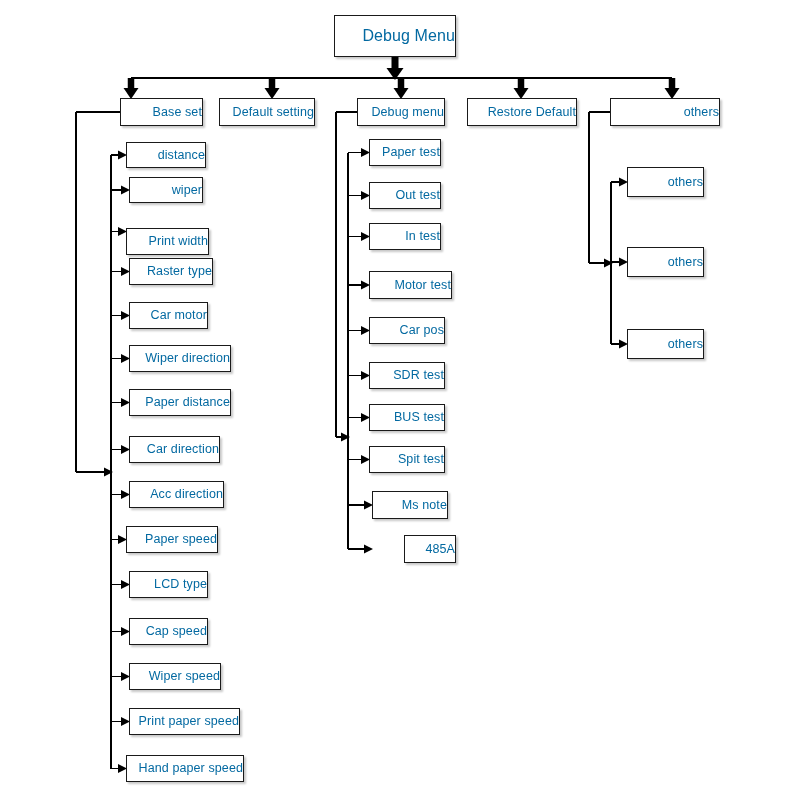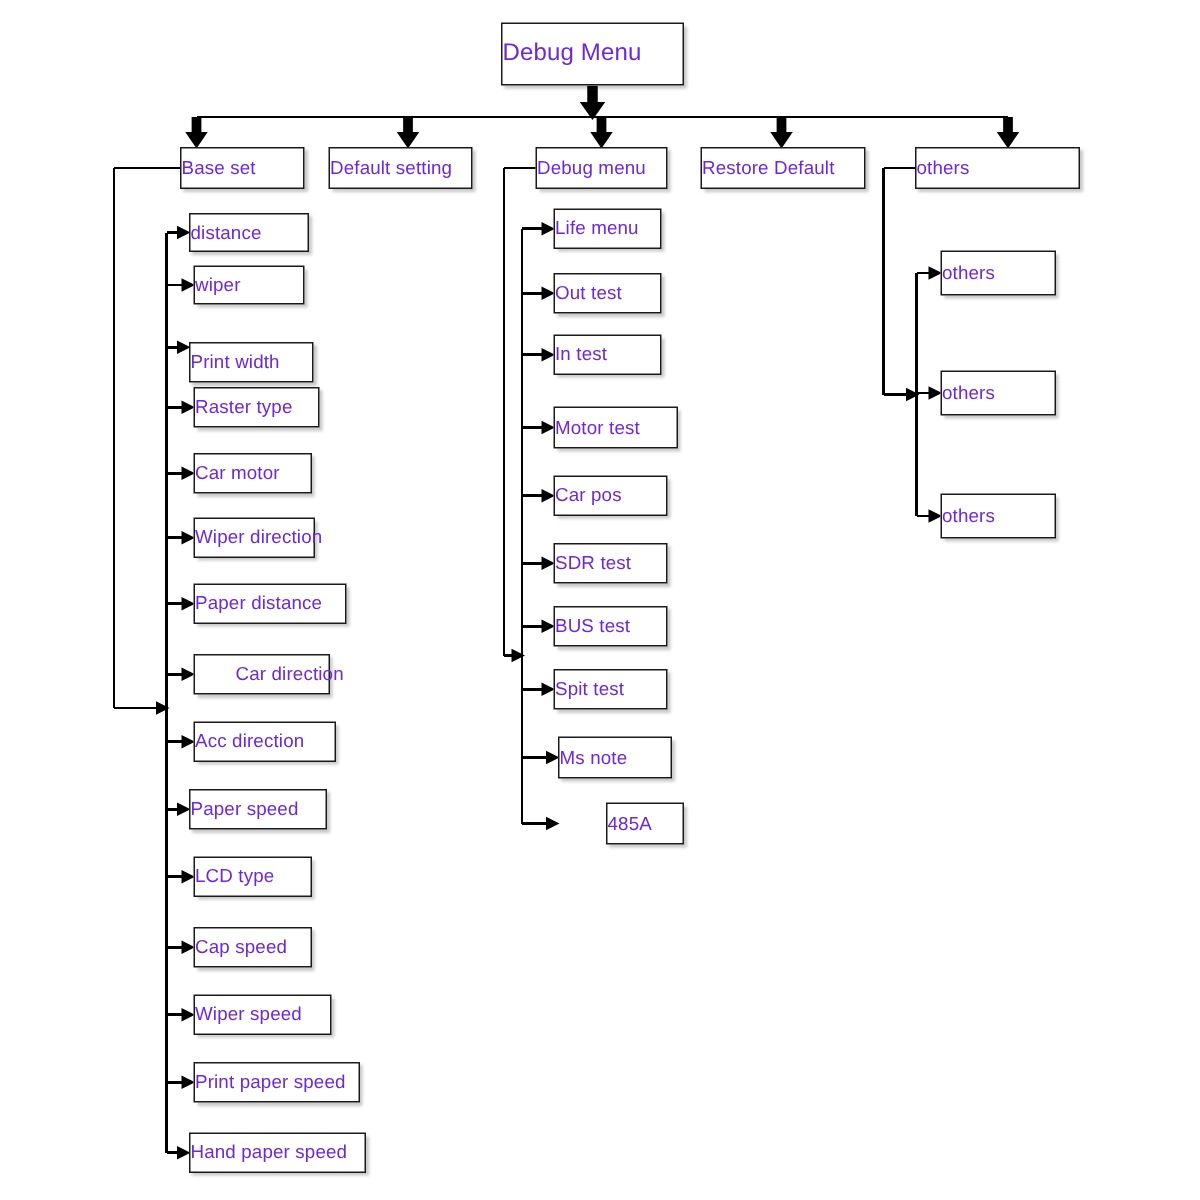--- a/index.html
+++ b/index.html
@@ -27,22 +27,22 @@
     pointer-events: none;
   }
   .node {
     position: absolute;
     box-sizing: border-box;
     background: #ffffff;
     border: 1.4px solid #1a1a1a;
     box-shadow: 2px 2px 2px rgba(0,0,0,0.22);
     display: flex;
     align-items: center;
-    justify-content: flex-start;
-    color: #6d28d9;
+    justify-content: flex-end;
+    color: #0369a1;
     font-size: 12.5px;
     line-height: 1;
     white-space: nowrap;
     letter-spacing: 0.1px;
   }
   .node.root {
     font-size: 16px;
     border-width: 1.4px;
   }
   .node.lvl2 {
@@ -166,21 +166,21 @@
       </div>
       <div class="node child" style="left: 126px; top: 218px; width: 83px; height: 27px; margin-top: 10px;">
         <span>Print width</span>
       </div>
       <div class="node child" style="left: 129px; top: 258px; width: 84px; height: 27px;">
         <span>Raster type</span>
       </div>
       <div class="node child" style="left: 129px; top: 302px; width: 79px; height: 27px;">
         <span>Car motor</span>
       </div>
-      <div class="node child" style="left: 129px; top: 345px; width: 81px; height: 27px;">
+      <div class="node child" style="left: 129px; top: 345px; width: 102px; height: 27px;">
         <span>Wiper direction</span>
       </div>
       <div class="node child" style="left: 129px; top: 389px; width: 102px; height: 27px;">
         <span>Paper distance</span>
       </div>
       <div class="node child" style="left: 129px; top: 436px; width: 91px; height: 27px; padding-left: 27px;">
         <span>Car direction</span>
       </div>
       <div class="node child" style="left: 129px; top: 481px; width: 95px; height: 27px;">
         <span>Acc direction</span>
@@ -197,21 +197,21 @@
       <div class="node child" style="left: 129px; top: 663px; width: 92px; height: 27px;">
         <span>Wiper speed</span>
       </div>
       <div class="node child" style="left: 129px; top: 708px; width: 111px; height: 27px;">
         <span>Print paper speed</span>
       </div>
       <div class="node child" style="left: 126px; top: 755px; width: 118px; height: 27px;">
         <span>Hand paper speed</span>
       </div>
       <div class="node child" style="left: 369px; top: 139px; width: 72px; height: 27px;">
-        <span>Life menu</span>
+        <span>Paper test</span>
       </div>
       <div class="node child" style="left: 369px; top: 182px; width: 72px; height: 27px;">
         <span>Out test</span>
       </div>
       <div class="node child" style="left: 369px; top: 223px; width: 72px; height: 27px;">
         <span>In test</span>
       </div>
       <div class="node child" style="left: 369px; top: 271px; width: 83px; height: 28px;">
         <span>Motor test</span>
       </div>

